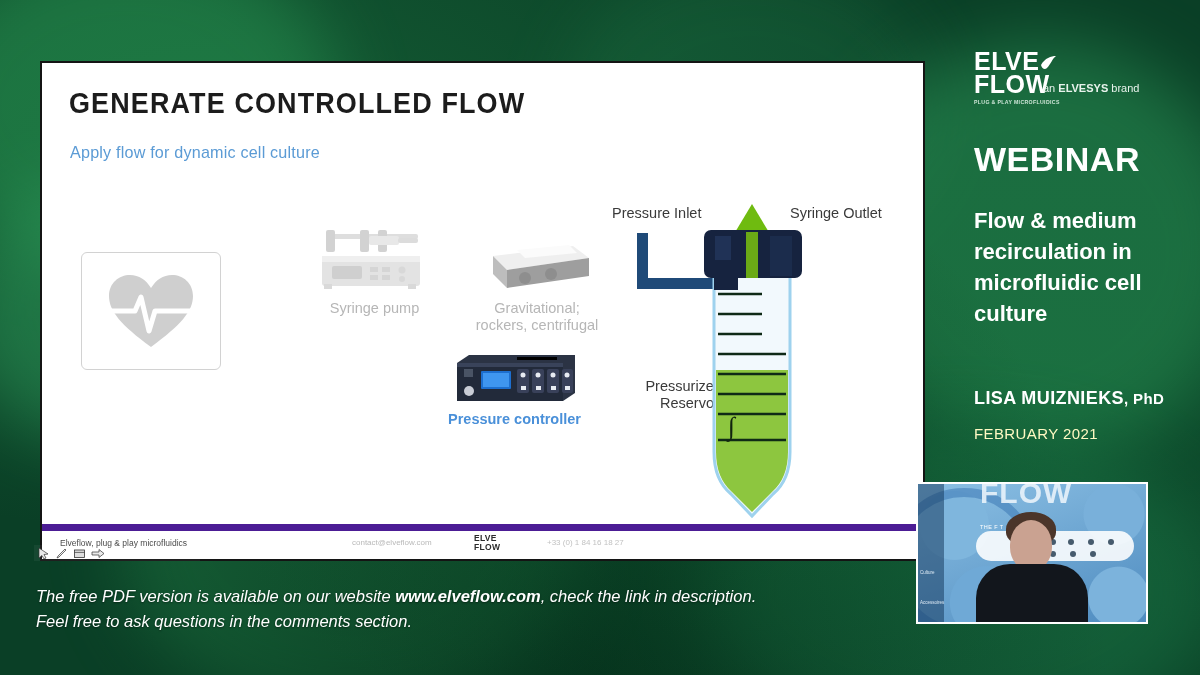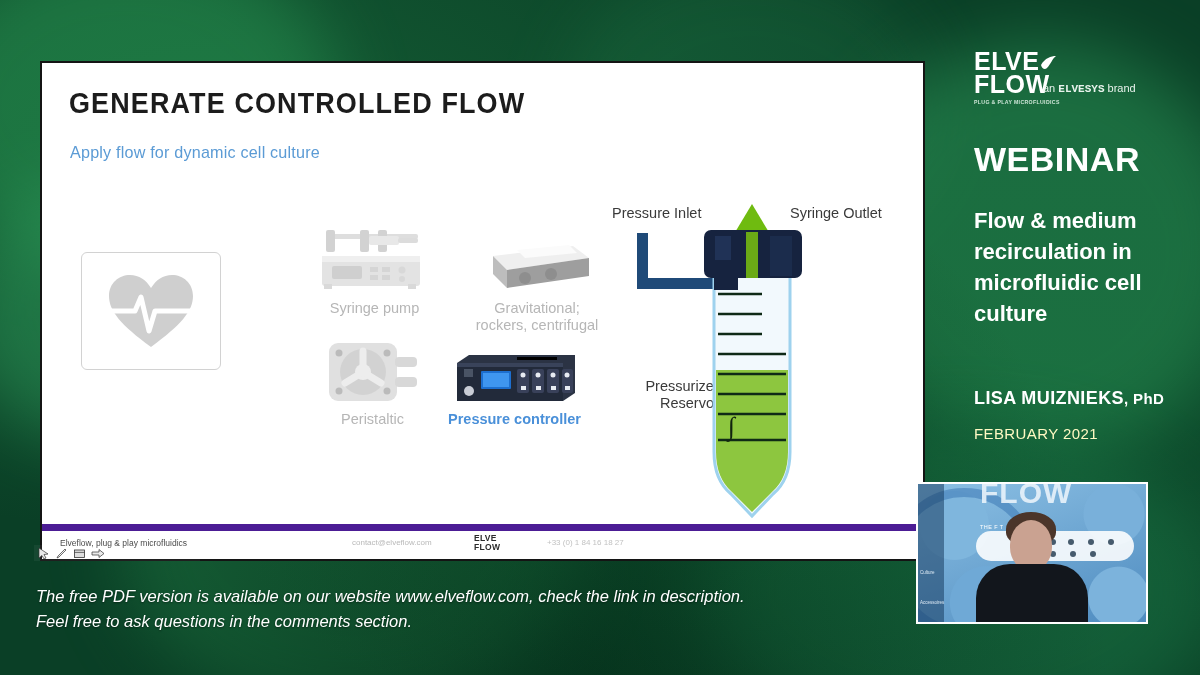--- a/index.html
+++ b/index.html
@@ -75,32 +75,32 @@
   #toolbar{position:absolute;left:34px;top:545px;display:flex;gap:3px;align-items:center;
       background:rgba(255,255,255,.05);padding:1px 2px;}
   .tbi{width:15px;height:14px;display:flex;align-items:center;justify-content:center;}
 
   
   #caption{
     position:absolute;left:36px;top:584px;width:740px;
     color:#ffffff;font-style:italic;font-size:16.5px;line-height:25px;
     text-shadow:0 1px 2px rgba(0,0,0,.45);
   }
-  #caption b{font-weight:400;font-style:italic;}
+  #caption b{font-weight:700;font-style:italic;}
 
   
   #panel{position:absolute;left:948px;top:0;width:252px;height:675px;}
   #logo{position:absolute;left:26px;top:50px;color:#fff;}
   #logo .l1,#logo .l2{
     font-size:25px;font-weight:800;letter-spacing:.5px;line-height:23px;
     font-family:"Liberation Sans Narrow","Liberation Sans",sans-serif;
   }
   #logo .tag{font-size:5.2px;letter-spacing:.35px;color:#cfe6d8;margin-top:3px;font-weight:700;}
   #brandline{position:absolute;left:95px;top:82px;font-size:11px;color:#e8f3ec;}
-  #brandline b{font-weight:800;font-family:Liberation Mono, monospace;}
+  #brandline b{font-weight:800;}
 
   #webinar{position:absolute;left:26px;top:140px;color:#fff;font-size:34px;font-weight:800;
       letter-spacing:.5px;font-family:"Liberation Sans Narrow","Liberation Sans",sans-serif;}
   #wtitle{position:absolute;left:26px;top:205px;width:200px;color:#fff;font-size:22px;
       font-weight:700;line-height:31px;}
   #speaker{position:absolute;left:26px;top:388px;color:#fff;font-size:18px;font-weight:600;
       letter-spacing:.4px;font-family:"Liberation Sans Narrow","Liberation Sans",sans-serif;}
   #speaker .deg{font-size:15px;font-weight:600;}
   #wdate{position:absolute;left:26px;top:425px;color:#fef9c3;font-size:15px;letter-spacing:.4px;
       font-family:Liberation Sans, sans-serif;}
@@ -192,37 +192,20 @@
         <circle cx="48" cy="52" r="6" fill="#8e8e8e"></circle>
         <circle cx="74" cy="48" r="6" fill="#8e8e8e"></circle>
       </svg>
     </div>
     <div class="cap">
       <span>Gravitational;</span><br>
       <span>rockers, centrifugal</span>
     </div>
   </div>
 
-  <div class="dev" id="dev-peri">
-    <div class="devimg">
-      <svg width="104" height="72" viewBox="0 0 104 72">
-        <rect x="8" y="8" width="68" height="58" rx="9" fill="#e0e0e0"></rect>
-        <circle cx="42" cy="37" r="23" fill="#d2d2d2"></circle>
-        <circle cx="42" cy="37" r="8" fill="#ededed"></circle>
-        <path d="M42 37 L42 16 M42 37 L24 48 M42 37 L60 48" stroke="#ededed" stroke-width="7" stroke-linecap="round"></path>
-        <circle cx="18" cy="18" r="3.5" fill="#bbb"></circle>
-          <circle cx="18" cy="56" r="3.5" fill="#bbb"></circle>
-        <circle cx="66" cy="18" r="3.5" fill="#bbb"></circle>
-          <circle cx="66" cy="56" r="3.5" fill="#bbb"></circle>
-        <rect x="74" y="22" width="22" height="10" rx="4" fill="#d8d8d8"></rect>
-        <rect x="74" y="42" width="22" height="10" rx="4" fill="#d8d8d8"></rect>
-      </svg>
-    </div>
-    <div class="cap">Peristaltic</div>
-  </div>
 
   <div class="dev active" id="dev-press">
     <div class="devimg">
       <svg width="128" height="58" viewBox="0 0 128 58">
         <path d="M6 14 L18 6 L124 6 L124 44 L112 52 L6 52 Z" fill="#2b3344"></path>
         <rect x="6" y="14" width="106" height="38" fill="#222a3a"></rect>
         <rect x="6" y="14" width="106" height="4" fill="#39435a"></rect>
         <rect x="30" y="22" width="30" height="18" rx="1" fill="#1d6fd0"></rect>
         <rect x="32" y="24" width="26" height="14" fill="#3f96f0"></rect>
         <circle cx="18" cy="42" r="5" fill="#c9cdd6"></circle>

